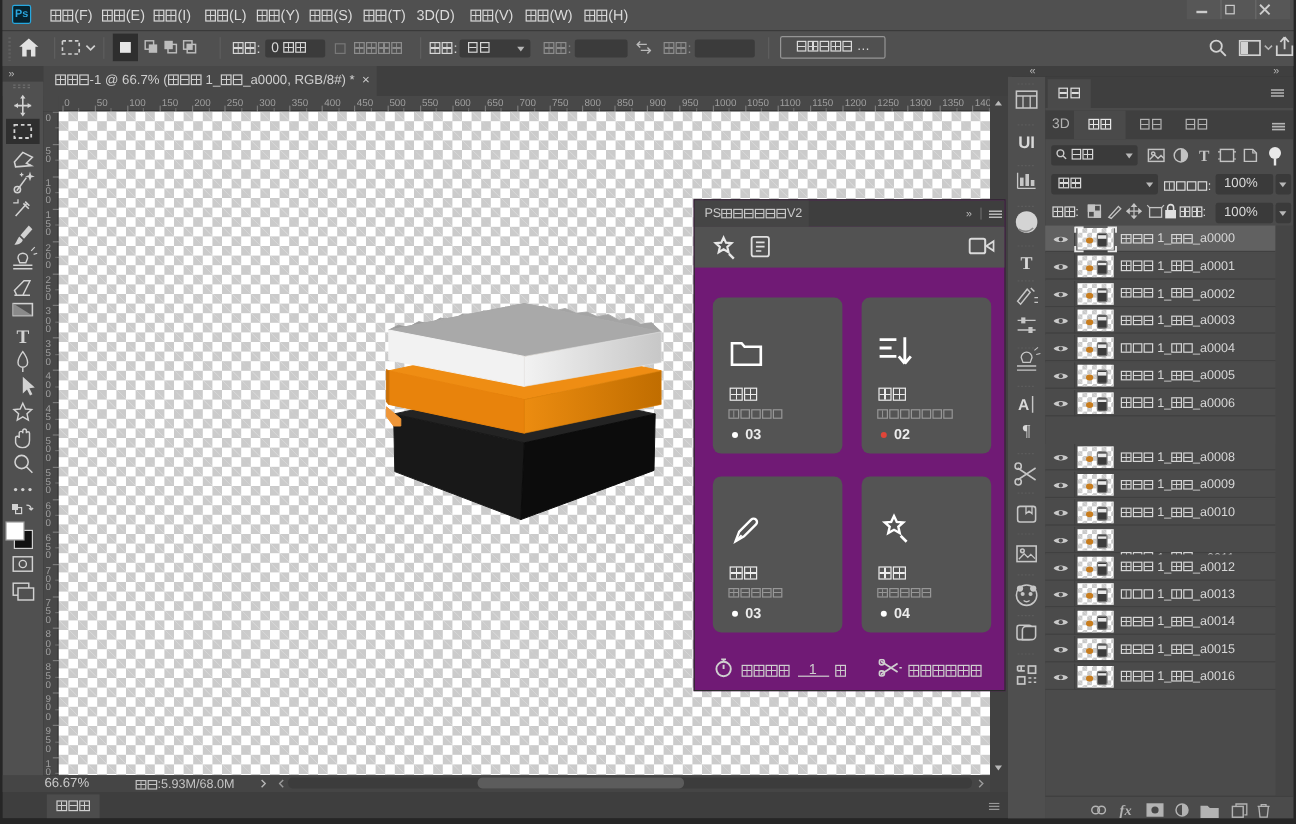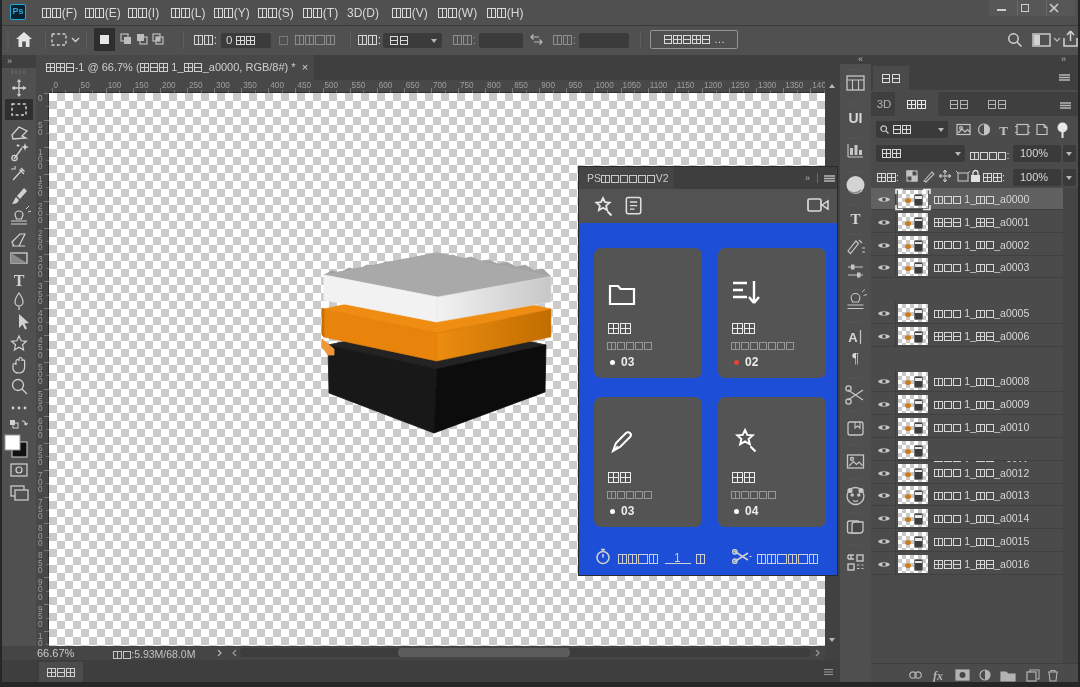--- a/index.html
+++ b/index.html
@@ -55,21 +55,21 @@
     linear-gradient(45deg, #cbcbcb 25%, transparent 25%, transparent 75%, #cbcbcb 75%),
     linear-gradient(45deg, #cbcbcb 25%, transparent 25%, transparent 75%, #cbcbcb 75%);
   background-size:16px 16px; background-position:0 0, 8px 8px; }
 #vscroll { left:825px; top:80px; width:15px; height:580px; background:#414141; }
 #statusbar { left:2px; top:646px; width:823px; height:14px; background:#454545; color:#c8c8c8;
   font-size:11px; }
 #timelinebar { left:2px; top:660px; width:838px; height:22px; background:#3e3e3e; }
 #tltab { left:39px; top:662px; width:44px; height:20px; background:#4c4c4c; color:#cfcfcf;
   font-size:11px; text-align:center; line-height:20px; }
 
-#plugin { left:578px; top:166px; width:260px; height:410px; background:#1d4ed8;
+#plugin { left:578px; top:166px; width:260px; height:410px; background:#701a75;
   border:1px solid #2a2a2a; }
 #plugin-title { left:0; top:0; width:258px; height:22px; background:#3e3e3e; }
 #plugin-tab { left:0; top:0; width:95px; height:22px; background:#454545; color:#c9c9c9;
   font-size:10.5px; line-height:22px; padding-left:8px; }
 #plugin-toolbar { left:0; top:22px; width:258px; height:34px; background:#525252; }
 .card { background:#545454; border-radius:7px; width:108px; height:130px; }
 .cardtitle { color:#ececec; font-size:14px; font-weight:bold; }
 .cardsub { color:#979797; font-size:10.5px; }
 .cardnum { color:#ececec; font-size:12px; font-weight:bold; }
 
@@ -570,20 +570,33 @@
             <circle cx="7" cy="4.5" r="1.8" fill="#4b4b4b"></circle>
           </svg>
           <div class="abs" style="left:24px;top:0;width:1px;height:22px;background:#3f3f3f"></div>
           <div class="abs" style="left:27px;top:2px;width:30px;height:18px;background-color:#fff;background-image:linear-gradient(45deg,#c9c9c9 25%,transparent 25%,transparent 75%,#c9c9c9 75%),linear-gradient(45deg,#c9c9c9 25%,transparent 25%,transparent 75%,#c9c9c9 75%);background-size:8px 8px;background-position:0 0,4px 4px">
             <div style="position:absolute;left:7px;top:8px;width:6px;height:5px;border-radius:50%;background:#c87d1e"></div>
             <div style="position:absolute;left:16px;top:4px;width:9px;height:12px;border-radius:2px;background:#3c3c3c;border:1px solid #777"></div>
             <div style="position:absolute;left:17px;top:6px;width:7px;height:2.5px;background:#e8e8e8"></div>
           </div>
           <div class="abs lname txt" style="left:63px;top:5px"><span class="zh"><span class="cjkbox"></span><span class="cjkbox"></span><span class="cjkbox"></span></span> 1_<span class="zh"><span class="cjkbox"></span><span class="cjkbox"></span></span>_a0003</div>
         </div>
+        <div class="abs layerrow" style="top:91.2px">
+          <svg class="abs" style="left:6px;top:7px" width="14" height="9" viewBox="0 0 14 9">
+            <path d="M1 4.5 C3 1.5 11 1.5 13 4.5 C11 7.5 3 7.5 1 4.5 Z" fill="#c9c9c9"></path>
+            <circle cx="7" cy="4.5" r="1.8" fill="#4b4b4b"></circle>
+          </svg>
+          <div class="abs" style="left:24px;top:0;width:1px;height:22px;background:#3f3f3f"></div>
+          <div class="abs" style="left:27px;top:2px;width:30px;height:18px;background-color:#fff;background-image:linear-gradient(45deg,#c9c9c9 25%,transparent 25%,transparent 75%,#c9c9c9 75%),linear-gradient(45deg,#c9c9c9 25%,transparent 25%,transparent 75%,#c9c9c9 75%);background-size:8px 8px;background-position:0 0,4px 4px">
+            <div style="position:absolute;left:7px;top:8px;width:6px;height:5px;border-radius:50%;background:#c87d1e"></div>
+            <div style="position:absolute;left:16px;top:4px;width:9px;height:12px;border-radius:2px;background:#3c3c3c;border:1px solid #777"></div>
+            <div style="position:absolute;left:17px;top:6px;width:7px;height:2.5px;background:#e8e8e8"></div>
+          </div>
+          <div class="abs lname txt" style="left:63px;top:5px"><span class="zh"><span class="cjkbox"></span><span class="cjkbox"></span><span class="cjkbox"></span></span> 1_<span class="zh"><span class="cjkbox"></span><span class="cjkbox"></span></span>_a0004</div>
+        </div>
         <div class="abs layerrow" style="top:114.0px">
           <svg class="abs" style="left:6px;top:7px" width="14" height="9" viewBox="0 0 14 9">
             <path d="M1 4.5 C3 1.5 11 1.5 13 4.5 C11 7.5 3 7.5 1 4.5 Z" fill="#c9c9c9"></path>
             <circle cx="7" cy="4.5" r="1.8" fill="#4b4b4b"></circle>
           </svg>
           <div class="abs" style="left:24px;top:0;width:1px;height:22px;background:#3f3f3f"></div>
           <div class="abs" style="left:27px;top:2px;width:30px;height:18px;background-color:#fff;background-image:linear-gradient(45deg,#c9c9c9 25%,transparent 25%,transparent 75%,#c9c9c9 75%),linear-gradient(45deg,#c9c9c9 25%,transparent 25%,transparent 75%,#c9c9c9 75%);background-size:8px 8px;background-position:0 0,4px 4px">
             <div style="position:absolute;left:7px;top:8px;width:6px;height:5px;border-radius:50%;background:#c87d1e"></div>
             <div style="position:absolute;left:16px;top:4px;width:9px;height:12px;border-radius:2px;background:#3c3c3c;border:1px solid #777"></div>
             <div style="position:absolute;left:17px;top:6px;width:7px;height:2.5px;background:#e8e8e8"></div>

